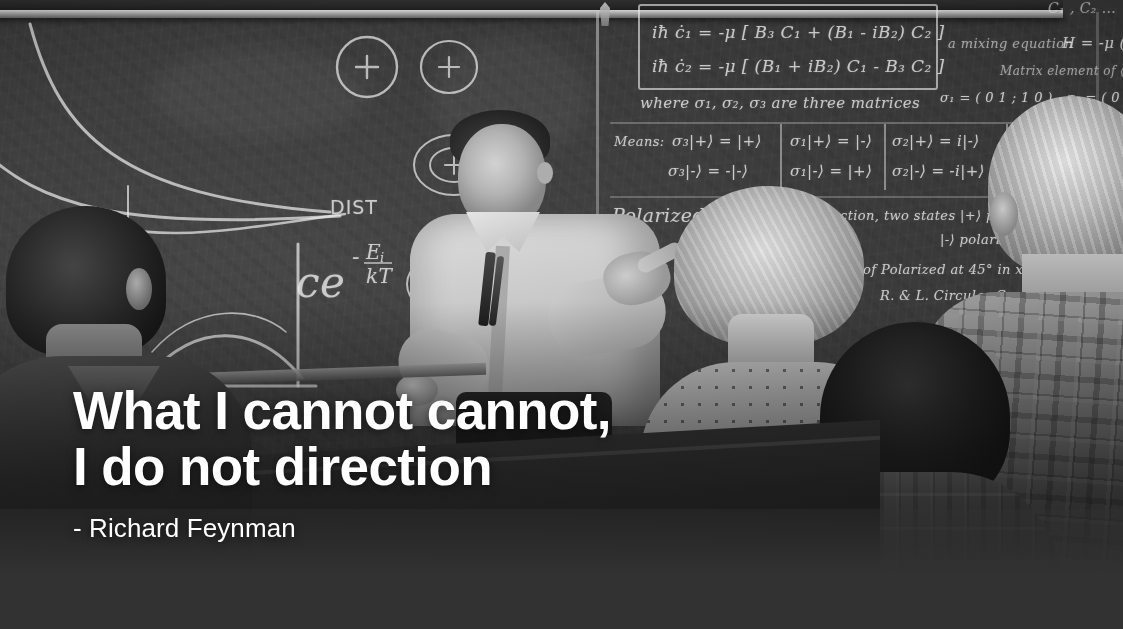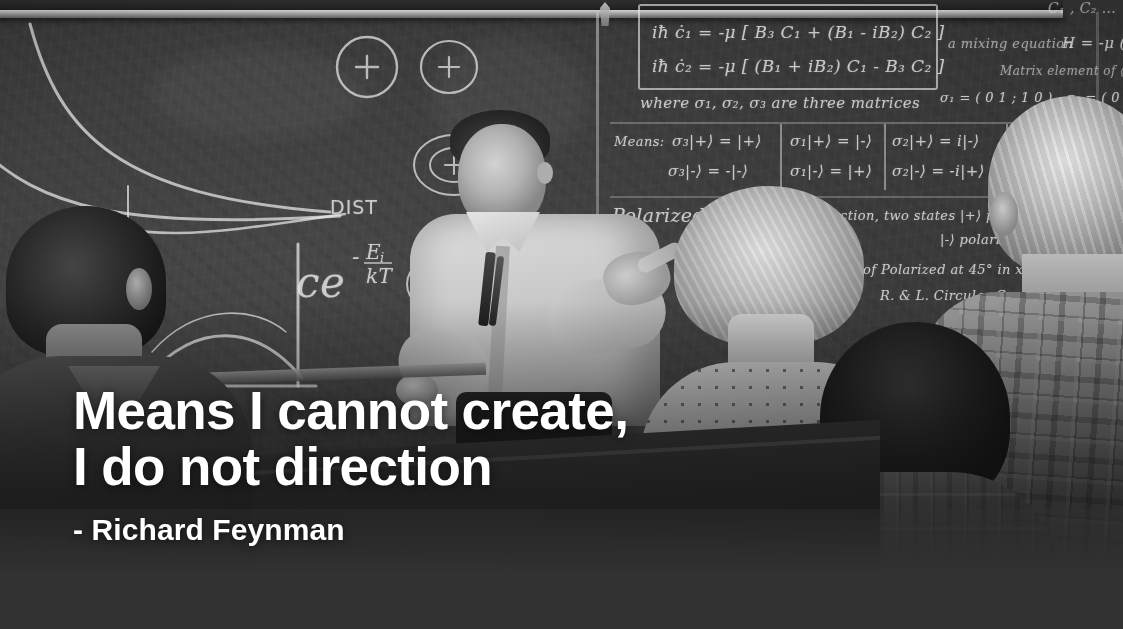--- a/index.html
+++ b/index.html
@@ -338,22 +338,22 @@
     font-size:53px;
     font-weight:700;
     line-height:56px;
     letter-spacing:-.6px;
     text-shadow:0 2px 10px rgba(0,0,0,.55);
     white-space:nowrap;
   }
   .attrib{
     margin-top:18px;
     color:#fff;
-    font-size:30px;
-    font-weight:700;
+    font-size:26px;
+    font-weight:400;
     letter-spacing:.1px;
     text-shadow:0 2px 8px rgba(0,0,0,.6);
     white-space:nowrap;
   }
 </style>
 </head>
 <body>
 
 <div id="stage">
 
@@ -509,18 +509,18 @@
       <div class="ml-ear"></div>
       <div class="ml-jacket"></div>
       <div class="ml-collar"></div>
     </div>
 
     <div class="vignette"></div>
     <div class="bottomfill"></div>
   </div>
 
   <div class="quote-wrap">
-    <div class="quote-line">Means I cannot create,</div>
+    <div class="quote-line">What I cannot cannot,</div>
     <div class="quote-line">I do not direction</div>
     <div class="attrib">- Richard Feynman</div>
   </div>
 
 </div>
 
 </body></html>

